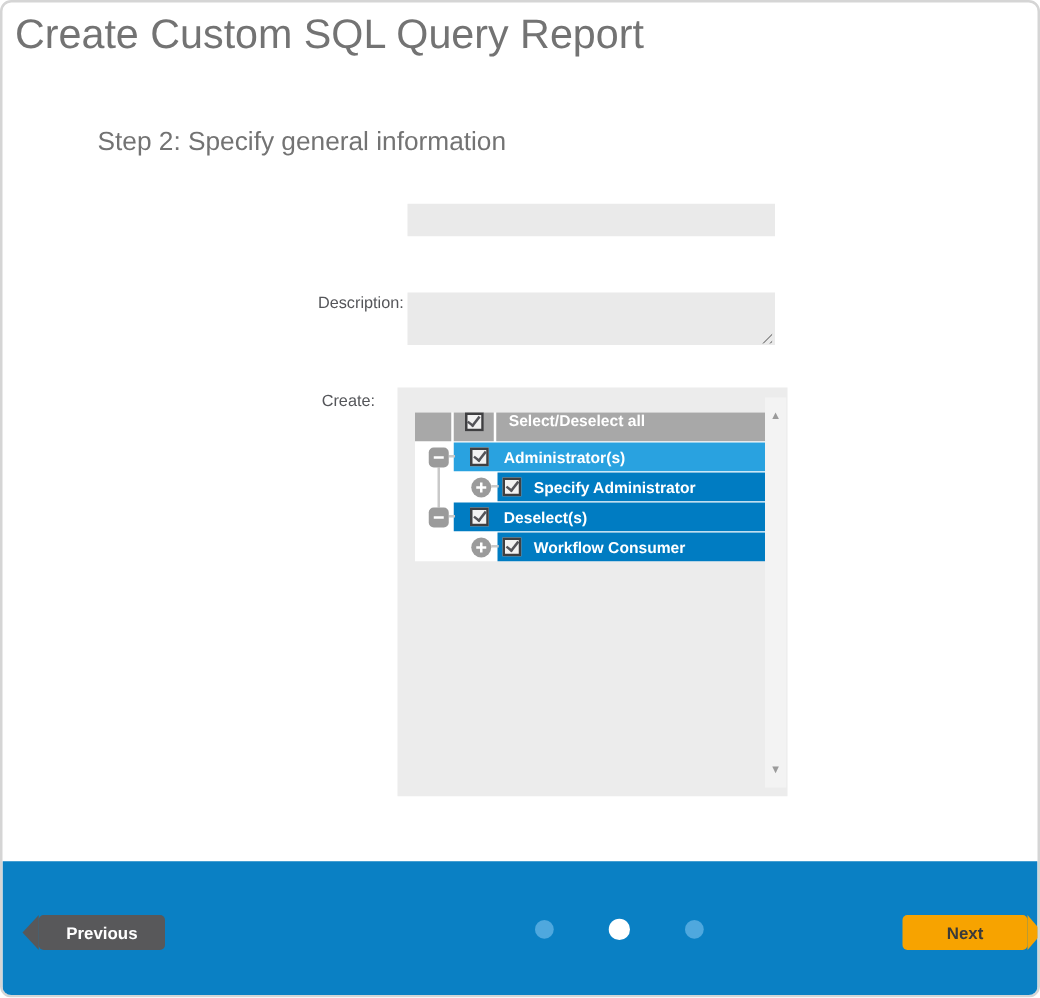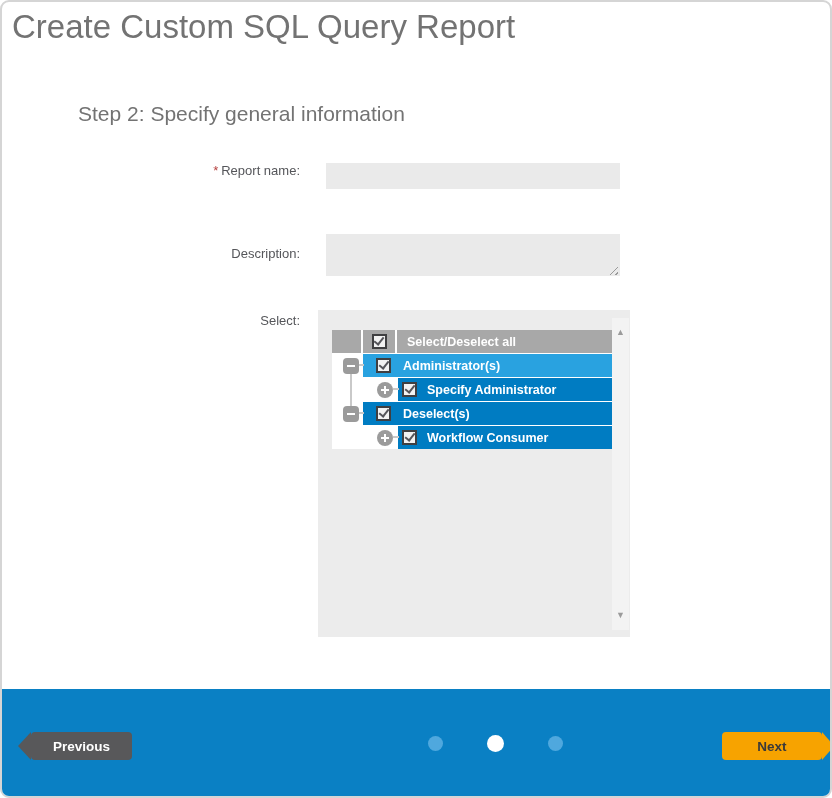--- a/index.html
+++ b/index.html
@@ -41,21 +41,21 @@
     position:absolute; right:1px; top:8px; bottom:7px; width:17px; background:#f3f3f3;
   }
   .scroll-arrow{ position:absolute; left:0; width:17px; text-align:center;
     font-size:9px; color:#9b9b9b; line-height:9px; }
   .scroll-arrow.up{ top:10px; } .scroll-arrow.down{ bottom:10px; }
   .tree{
     position:absolute; left:14px; top:20px; width:280px; background:#ffffff;
   }
   .tree-row{ position:relative; height:23px; margin-bottom:1px; display:flex; align-items:stretch; }
   .tree-row:last-child{ margin-bottom:0; }
-  .hdr-cell{ background:#a8a8a8; display:flex; align-items:center; }
+  .hdr-cell{ background:#a8a8a8; display:flex; }
   .hdr-indent{ width:29px; margin-right:2px; }
   .hdr-check{ width:32px; margin-right:2px; justify-content:center; }
   .hdr-label{ flex:1; padding-left:10px; }
   .row-indent{ position:relative; background:transparent; }
   .indent-0{ width:31px; }
   .indent-1{ width:66px; }
   .row-bar{ flex:1; display:flex; align-items:center;text-align:center; }
   .bar-light{ background:#29a2e0; }
   .bar-dark{ background:#007cc2; }
   .tree-label{ color:#ffffff; font-size:12.5px; font-weight:600; white-space:nowrap; }
@@ -109,33 +109,30 @@
   .dot:last-child{ margin-right:0; }
 </style>
 </head>
 <body>
 
 <div class="window">
 
   <div class="page-title">Create Custom SQL Query Report</div>
   <div class="step-heading">Step 2: Specify general information</div>
 
-  <div class="field-label" style="top:161px;">
-    <span class="req">*</span><span>Report name:</span>
-  </div>
   <input id="report-name-input" class="txt-input" type="text" value="" style="">
 
-  <div class="field-label" style="top:244px;">
+  <div class="field-label" style="top:232px;padding-left:23px;">
     <span>Description:</span>
   </div>
   <textarea id="description-input" class="txt-input" style=""></textarea>
   <div class="grip"></div>
 
   <div class="field-label" style="top:311px;">
-    <span>Select:</span>
+    <span>Create:</span>
   </div>
 
   <div class="roles-panel">
 
     <div class="tree">
 
       <div class="tree-lines">
         <div class="tline" style="left:18px; top:44px; width:2px; height:32px;"></div>
         <div class="tline" style="left:27px; top:34px; width:5px; height:2px;"></div>
         <div class="tline" style="left:61px; top:58px; width:6px; height:2px;"></div>

